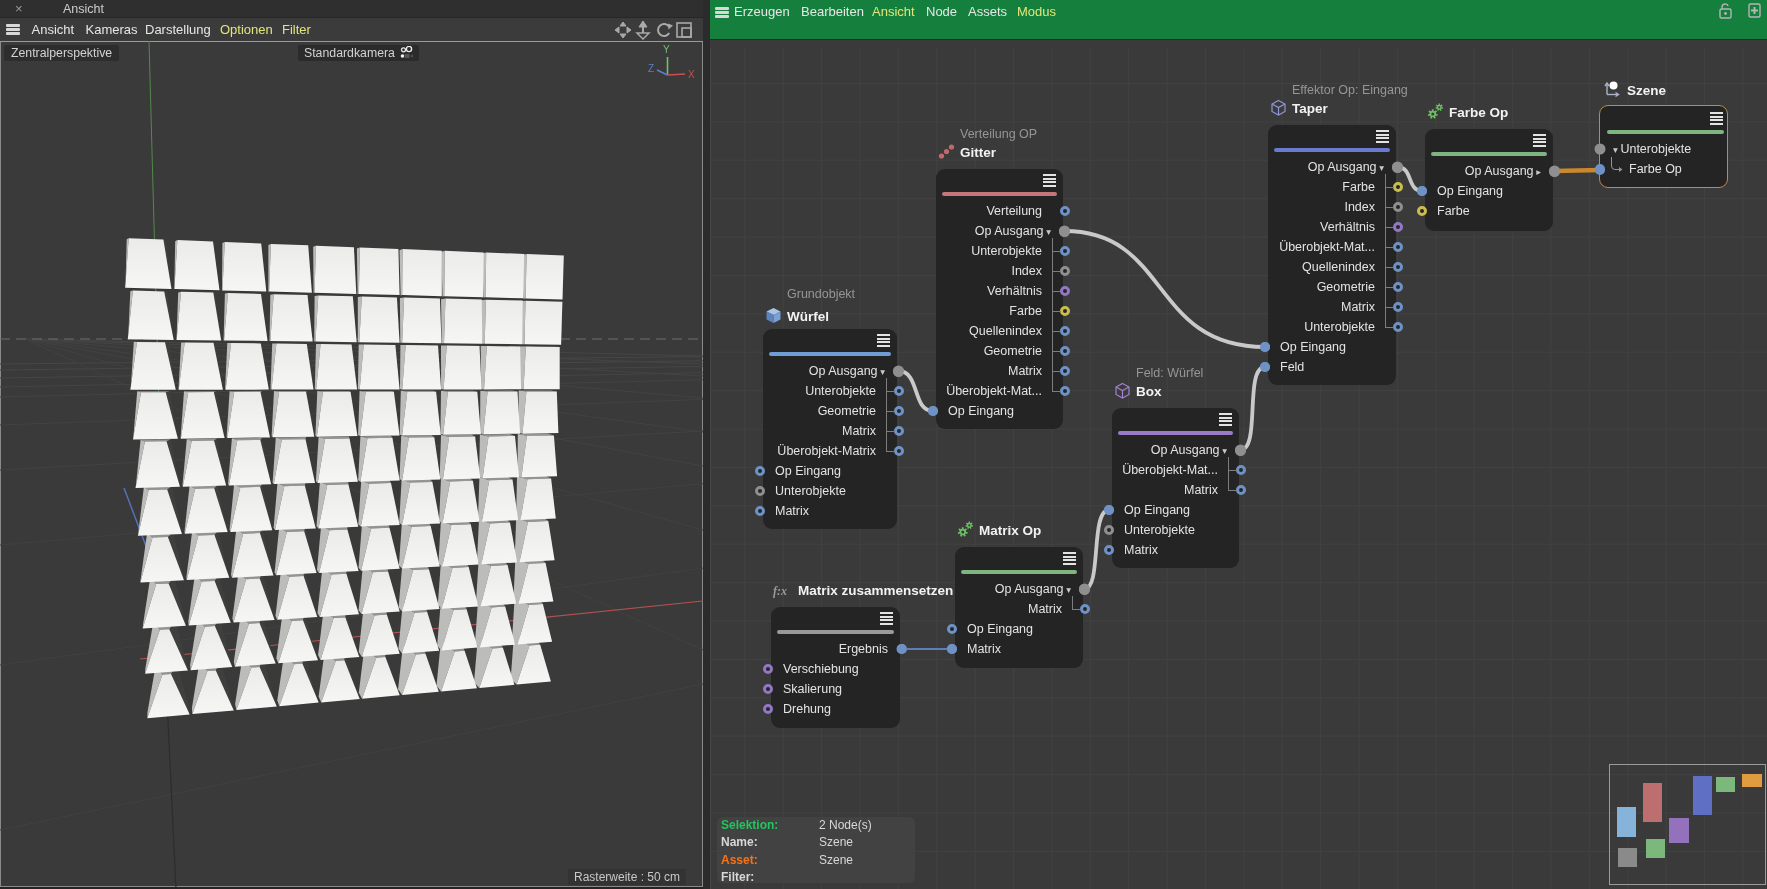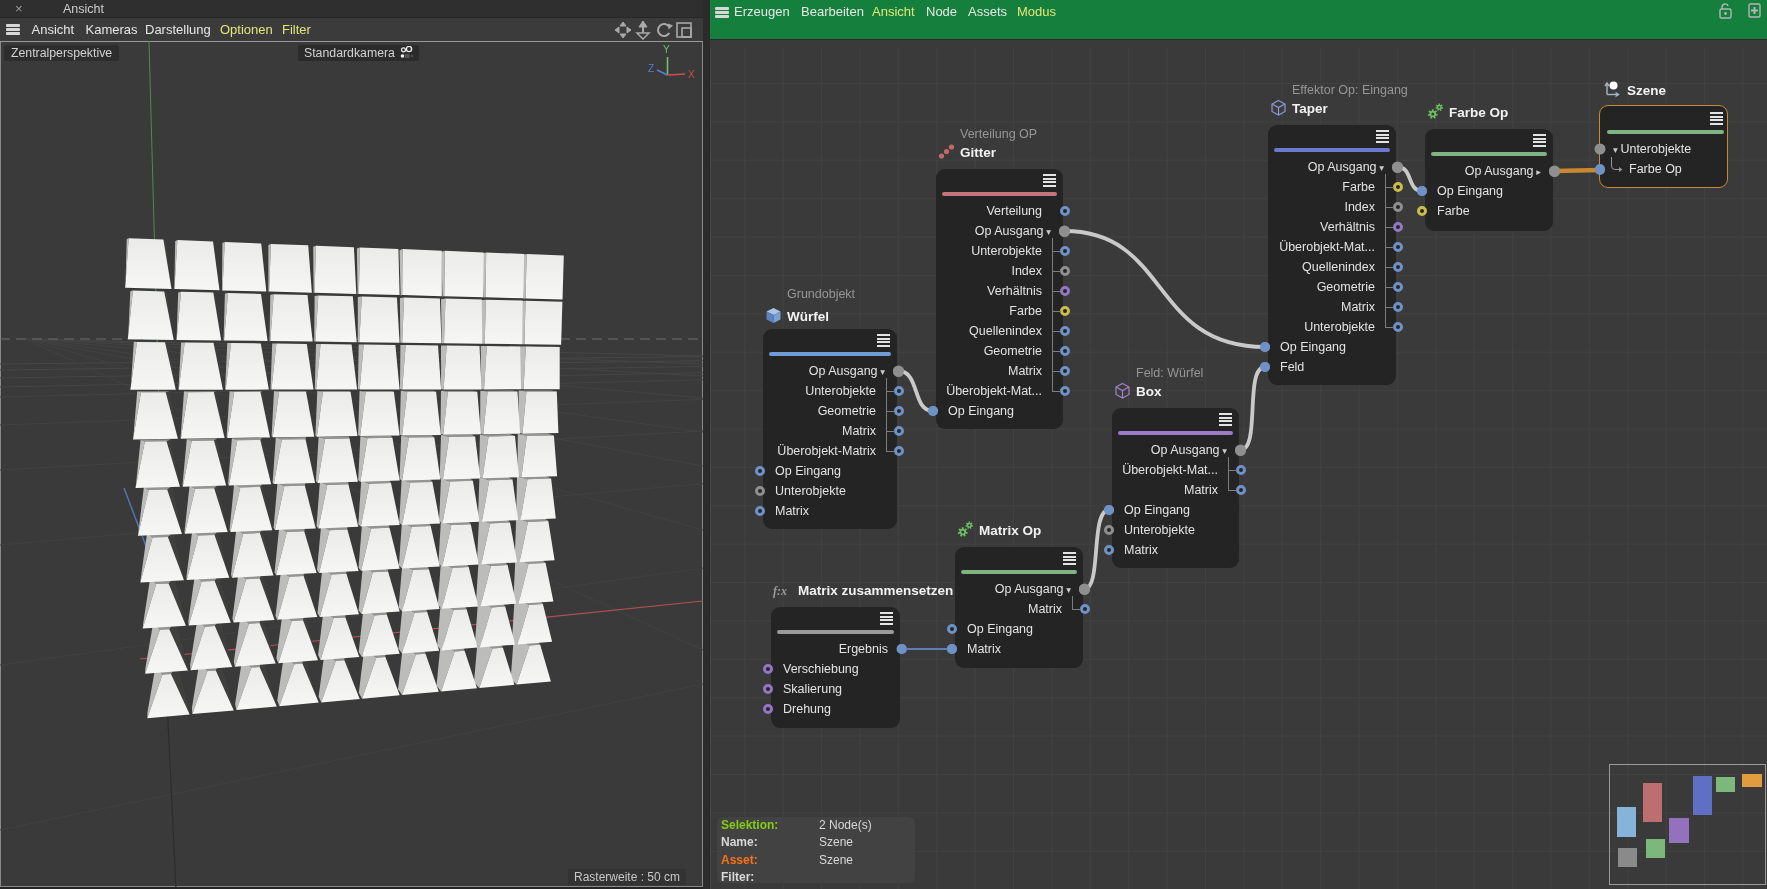--- a/index.html
+++ b/index.html
@@ -514,21 +514,21 @@
           <rect x="32" y="2" width="11" height="13" rx="1.5"></rect>
           <line x1="37.5" y1="5" x2="37.5" y2="12" stroke-width="2"></line>
           <line x1="34" y1="8.5" x2="41" y2="8.5" stroke-width="2"></line>
         </g>
 </svg>
 </div>
 <div class="abs" style="left:0;top:48px;width:1057px;height:841px;background:#3a3a3a;background-image:linear-gradient(#414141 1px, transparent 1px),linear-gradient(90deg, #414141 1px, transparent 1px);background-size:38.4px 38.4px;background-position:34.3px 35px;"></div>
 <div class="abs" style="left:0;top:48px;width:1px;height:841px;background:#474747;"></div>
 </div>
 <div class="abs" style="left:717px;top:817px;width:198px;height:66px;background:#424242;border-radius:6px;"></div>
-<div class="abs" style="left:721px;top:818px;color:#84cc16;font-size:12px;font-weight:bold;">Selektion:</div>
+<div class="abs" style="left:721px;top:818px;color:#22c55e;font-size:12px;font-weight:bold;">Selektion:</div>
 <div class="abs" style="left:819px;top:818px;color:#d8d8d8;font-size:12px;">2 Node(s)</div>
 <div class="abs" style="left:721px;top:835px;color:#d8d8d8;font-size:12px;font-weight:bold;">Name:</div>
 <div class="abs" style="left:819px;top:835px;color:#d8d8d8;font-size:12px;">Szene</div>
 <div class="abs" style="left:721px;top:853px;color:#f97316;font-size:12px;font-weight:bold;">Asset:</div>
 <div class="abs" style="left:819px;top:853px;color:#d8d8d8;font-size:12px;">Szene</div>
 <div class="abs" style="left:721px;top:870px;color:#d8d8d8;font-size:12px;font-weight:bold;">Filter:</div>
 <div style="position:absolute;left:1609px;top:764px;width:157px;height:121px;border:1.5px solid #9a9a9a;">
 <div style="position:absolute;left:7px;top:42px;width:19px;height:30px;background:#85b3d9;"></div>
 <div style="position:absolute;left:33px;top:18px;width:19px;height:39px;background:#bd6f6f;"></div>
 <div style="position:absolute;left:8px;top:83px;width:19px;height:19px;background:#8a8a8a;"></div>

